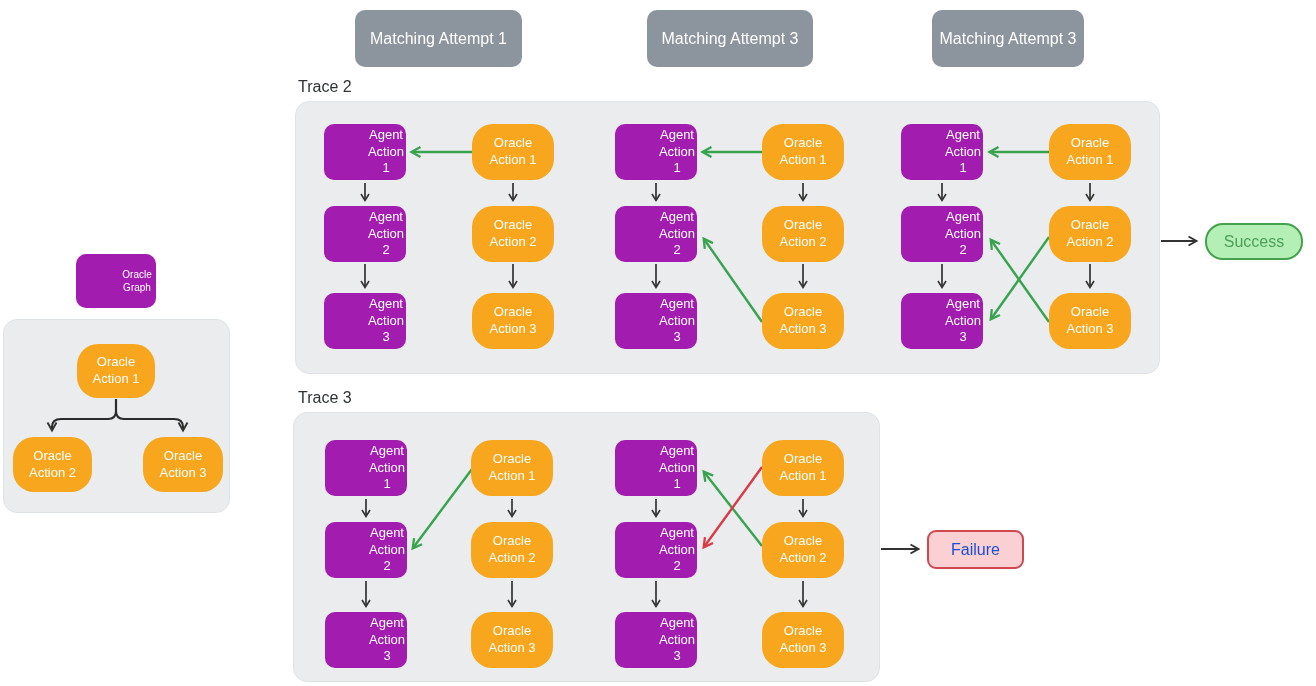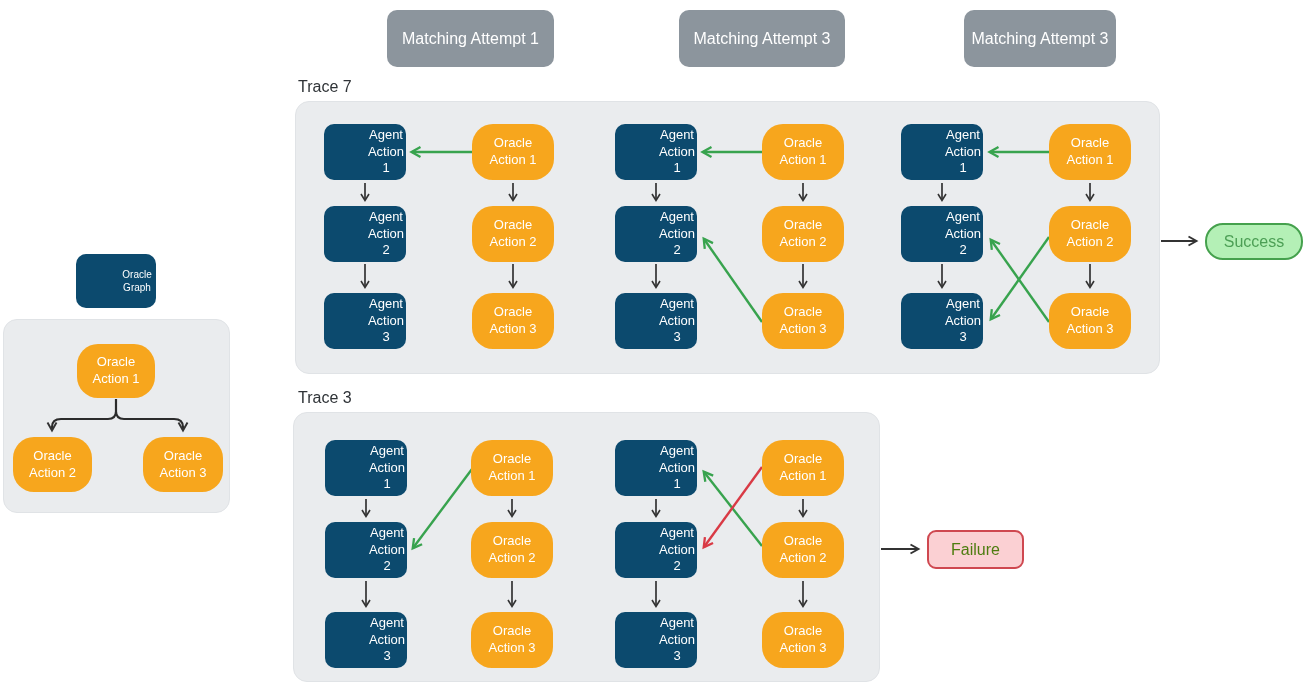--- a/index.html
+++ b/index.html
@@ -8,54 +8,54 @@
     font-family:"Liberation Sans",sans-serif;overflow:hidden;
   }
   .panel{
     position:absolute;background:#eaecee;border:1px solid #e0e3e6;border-radius:14px;
   }
   .node{
     position:absolute;display:flex;align-items:center;justify-content:center;
     text-align:center;color:#ffffff;border-radius:10px;font-size:13px;line-height:1.3;
     padding:2px 6px;box-sizing:border-box;
   }
-  .node.blue{background:#0c4a6e;padding-left:48px;}
+  .node.blue{background:#a21caf;padding-left:48px;}
   .node.orange{background:#f7a61d;border-radius:21px;}
-  .node.gray{background:#8c959d;font-size:16px;line-height:1.35;margin-left:32px;}
+  .node.gray{background:#8c959d;font-size:16px;line-height:1.35;}
   .node.big{font-size:10px;}
   .trace-label{
     position:absolute;font-size:16px;color:#2f3337;
   }
   .outcome{
     position:absolute;display:flex;align-items:center;justify-content:center;
     border-radius:9px;font-size:16px;box-sizing:border-box;border:2px solid;
   }
   .outcome.success{background:#b4f0b6;border-color:#45a14d;color:#4c9f55;}
-  .outcome.failure{background:#fbd0d3;border-color:#cf4850;color:#4d7c0f;}
+  .outcome.failure{background:#fbd0d3;border-color:#cf4850;color:#1d4ed8;}
   svg.connectors{position:absolute;left:0;top:0;z-index:3;pointer-events:none;}
   .node,.outcome{z-index:4;}
   .panel{z-index:1;}
   .trace-label{z-index:2;}
 </style>
 </head>
 <body>
 
 <div id="canvas">
 
   <div class="node gray" style="left:355px;top:10px;width:167px;height:57px;">Matching Attempt 1</div>
   <div class="node gray" style="left:647px;top:10px;width:166px;height:57px;">Matching Attempt 3</div>
   <div class="node gray" style="left:932px;top:10px;width:152px;height:57px;">Matching Attempt 3</div>
 
   <div class="node blue big" style="left:76px;top:254px;width:80px;height:54px;">Oracle Graph</div>
   <div class="panel" style="left:3px;top:319px;width:225px;height:192px;"></div>
   <div class="node orange" style="left:77px;top:344px;width:78px;height:54px;">Oracle Action 1</div>
   <div class="node orange" style="left:13px;top:437px;width:79px;height:55px;">Oracle Action 2</div>
   <div class="node orange" style="left:143px;top:437px;width:80px;height:55px;">Oracle Action 3</div>
 
-  <div class="trace-label" style="left:298px;top:78px;">Trace 7</div>
+  <div class="trace-label" style="left:298px;top:78px;">Trace 2</div>
   <div class="panel" style="left:295px;top:101px;width:863px;height:271px;"></div>
 
   <div class="node blue" style="left:324px;top:124px;width:82px;height:56px;">Agent Action 1</div>
   <div class="node blue" style="left:324px;top:206px;width:82px;height:56px;">Agent Action 2</div>
   <div class="node blue" style="left:324px;top:293px;width:82px;height:56px;">Agent Action 3</div>
   <div class="node orange" style="left:472px;top:124px;width:82px;height:56px;">Oracle Action 1</div>
   <div class="node orange" style="left:472px;top:206px;width:82px;height:56px;">Oracle Action 2</div>
   <div class="node orange" style="left:472px;top:293px;width:82px;height:56px;">Oracle Action 3</div>
 
   <div class="node blue" style="left:615px;top:124px;width:82px;height:56px;">Agent Action 1</div>

